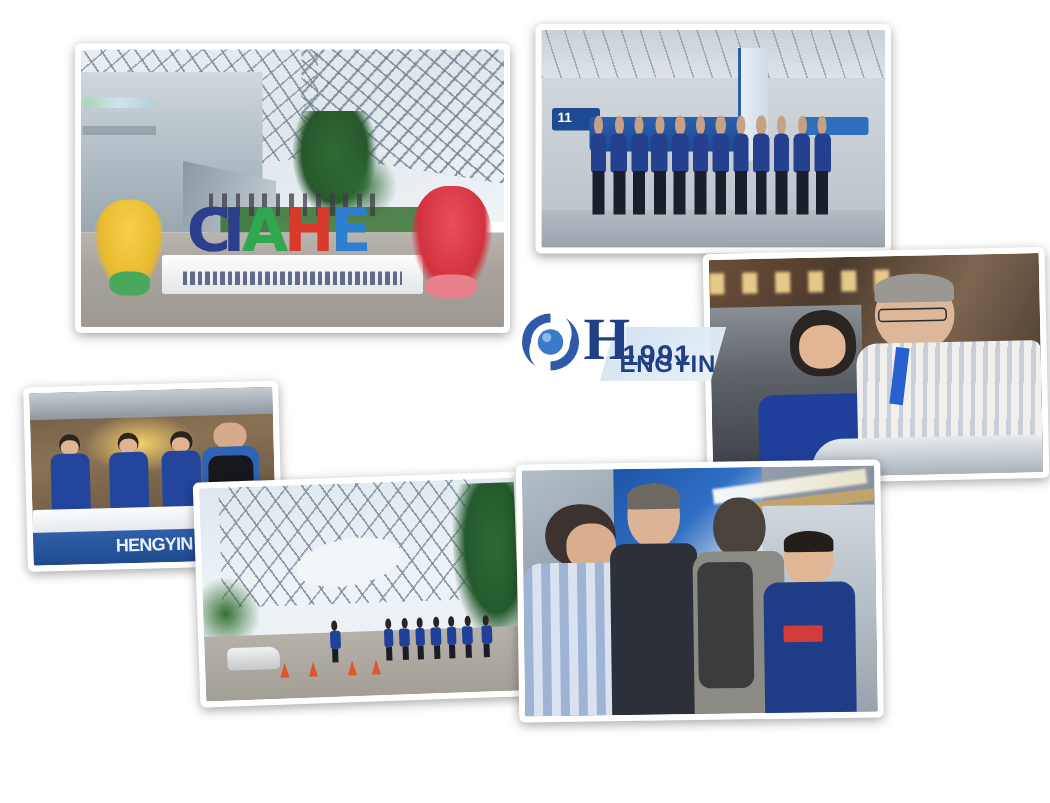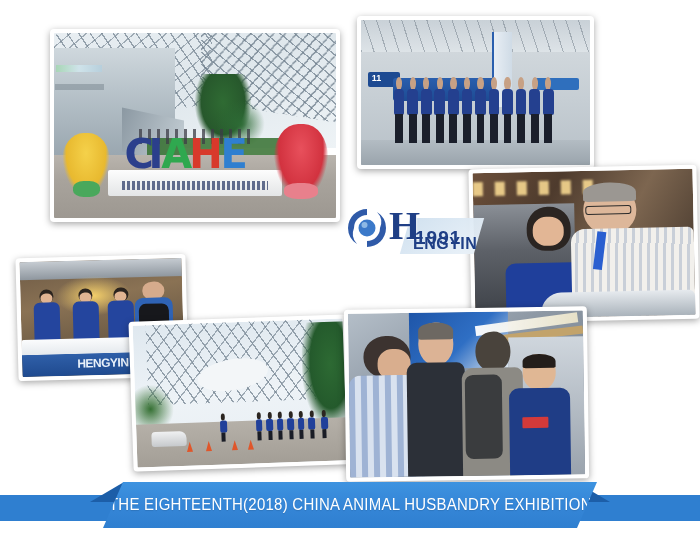--- a/index.html
+++ b/index.html
@@ -697,23 +697,14 @@
       </svg>
     </div>
     <div class="word">
       <div class="parallelogram"></div>
       <div class="bigH">H</div>
       <div class="engyin">ENGYIN</div>
       <div class="year">1991</div>
     </div>
   </div>
 
-  <div id="ribbon">
-    <div class="tail-l"></div>
-    <div class="tail-r"></div>
-    <div class="fold-l"></div>
-    <div class="fold-r"></div>
-    <div class="main">
-      <span class="label">THE EIGHTEENTH(2018) CHINA ANIMAL HUSBANDRY EXHIBITION</span>
-    </div>
-  </div>
 
 </div>
 
 </body></html>

